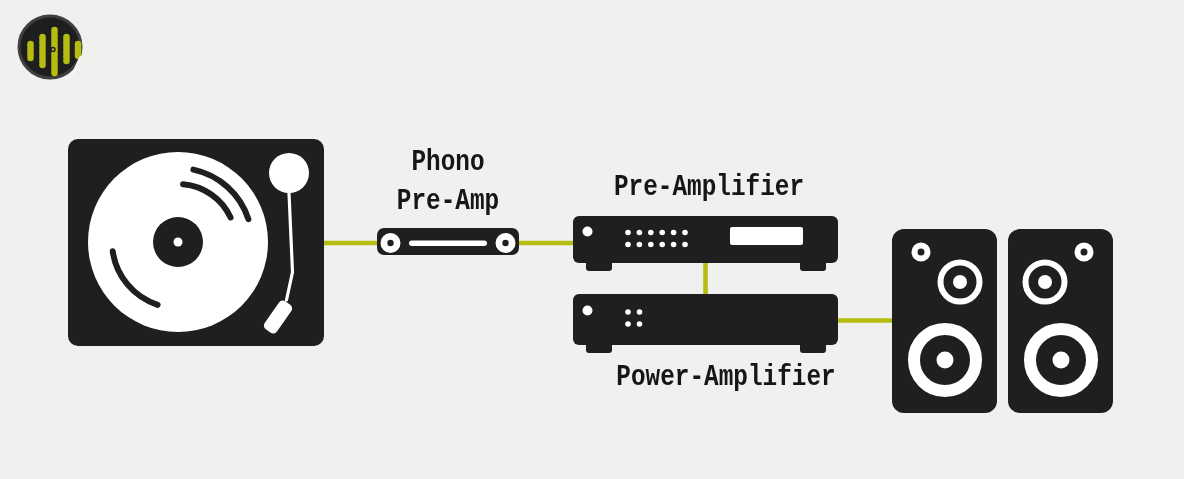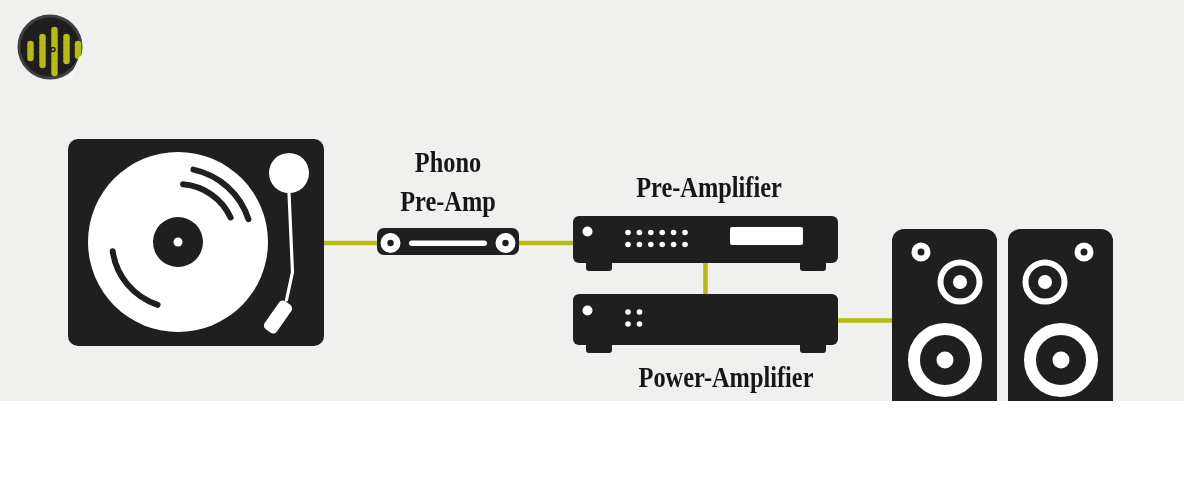--- a/index.html
+++ b/index.html
@@ -1,22 +1,22 @@
 <!DOCTYPE html>
 <html><head>
 <meta charset="utf-8">
 <style>
   html, body { margin: 0; padding: 0; }
   .stage {
     position: relative;
     width: 1184px;
-    height: 401px;
+    height: 479px;
     background: #f0f0ee;
     overflow: hidden;
-    font-family: Liberation Serif, serif;
+    font-family: Liberation Mono, monospace;
   }
   .scene {
     position: absolute;
     left: 0; top: 0;
     width: 1184px; height: 479px;
   }
   .logo {
     position: absolute;
     left: 0; top: 0;
     width: 100px; height: 100px;

